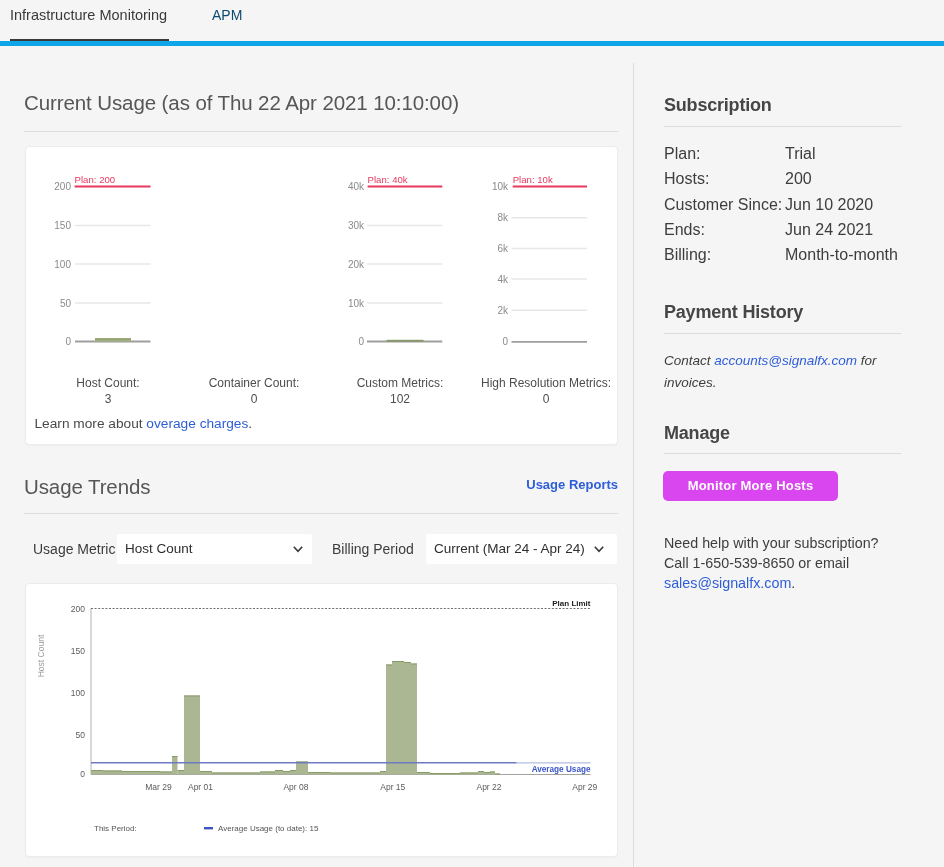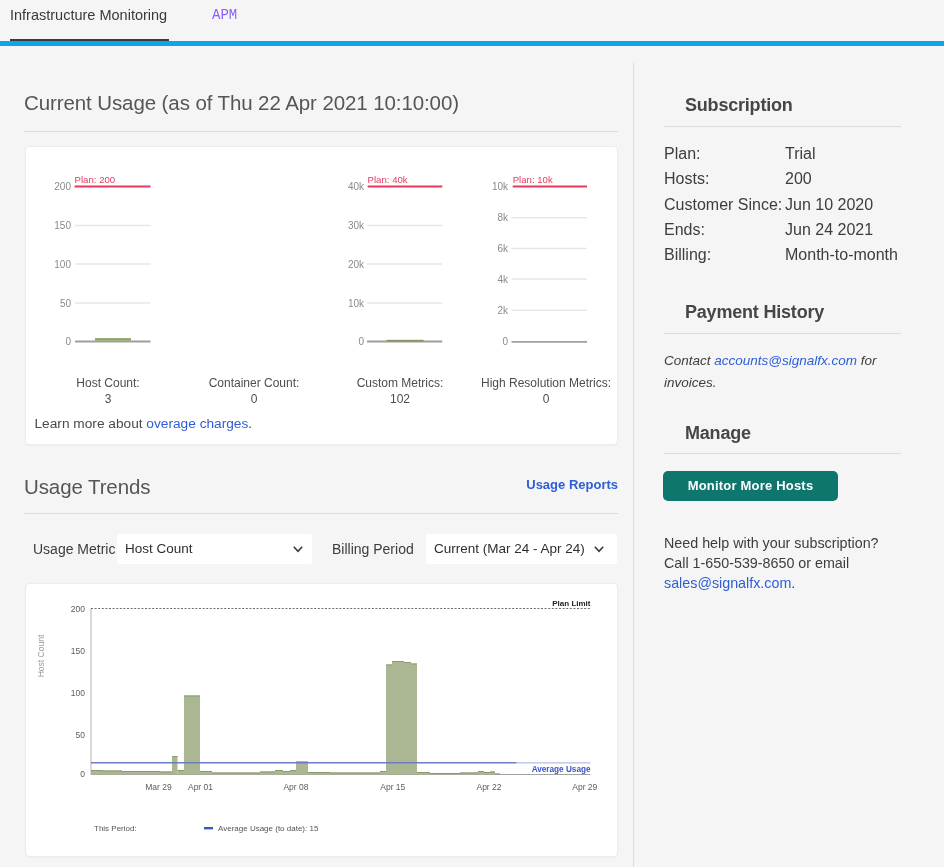--- a/index.html
+++ b/index.html
@@ -3,40 +3,40 @@
 <meta charset="utf-8">
 <style>
   html,body{margin:0;padding:0;}
   body{width:944px;height:867px;background:#f5f5f5;font-family:"Liberation Sans",sans-serif;position:relative;overflow:hidden;}
   .abs{position:absolute;}
   a{text-decoration:none;}
   .blue{color:#2d5dd7;}
   
   .tabbar{position:absolute;left:0;top:0;width:944px;height:41px;border-bottom:5px solid #0ea5e9;background:#f5f5f5;}
   .tab1{position:absolute;left:10px;top:7px;font-size:14.5px;color:#3a3a3a;}
-  .tab2{position:absolute;left:212px;top:7px;font-size:14px;color:#8b5cf6;font-family:Liberation Mono, monospace;}
+  .tab2{position:absolute;left:212px;top:7px;font-size:14px;color:#0c4a6e;}
   .tabline{position:absolute;left:10px;top:39px;width:159px;height:2px;background:#3a3a3a;}
   
   .h-left{position:absolute;left:24px;font-size:20.5px;color:#565656;letter-spacing:-0.1px;line-height:1;}
   .hr-left{position:absolute;left:24px;width:594px;height:1px;background:#dcdcdc;}
   .card{position:absolute;left:25px;width:593px;background:#ffffff;border:1px solid #ececec;border-radius:4px;box-sizing:border-box;box-shadow:0 1px 2px rgba(0,0,0,0.03);}
   .minilabel{position:absolute;font-size:12px;color:#4d4d4d;text-align:center;width:146px;line-height:16px;margin-top:11px;}
   .learn{position:absolute;left:8.5px;top:269px;font-size:13.7px;color:#4a4a4a;}
   .usagereports{position:absolute;top:477px;left:24px;width:594px;text-align:right;font-size:13px;font-weight:bold;}
   .ddlabel{position:absolute;font-size:14px;color:#3c3c3c;top:541px;}
   .select{position:absolute;top:534px;height:30px;background:#ffffff;border-radius:2px;font-size:13.5px;color:#2e2e2e;line-height:30px;box-sizing:border-box;}
   .chev{position:absolute;top:12px;width:10px;height:7px;}
   
   .divider{position:absolute;left:633px;top:63px;width:1px;height:804px;background:#dddddd;}
-  .h-right{position:absolute;left:685px;font-size:18px;font-weight:bold;color:#464646;letter-spacing:-0.2px;}
+  .h-right{position:absolute;left:664px;font-size:18px;font-weight:bold;color:#464646;letter-spacing:-0.2px;}
   .hr-right{position:absolute;left:664px;width:237px;height:1px;background:#dcdcdc;}
   .subrow{position:absolute;left:664px;width:240px;font-size:16px;color:#3d3d3d;}
   .subrow .val{position:absolute;left:121px;top:0;}
   .contact{position:absolute;left:664px;top:350px;width:240px;font-style:italic;font-size:13.5px;color:#3d3d3d;line-height:21.5px;}
-  .btn{position:absolute;left:663px;top:471px;width:175px;height:30px;background:#0f766e;border-radius:5px;color:#ffffff;font-weight:bold;font-size:13px;text-align:center;line-height:30px;letter-spacing:0.2px;}
+  .btn{position:absolute;left:663px;top:471px;width:175px;height:30px;background:#d946ef;border-radius:5px;color:#ffffff;font-weight:bold;font-size:13px;text-align:center;line-height:30px;letter-spacing:0.2px;}
   .needhelp{position:absolute;left:664px;top:533px;width:260px;font-size:14.3px;color:#3d3d3d;line-height:20px;}
 </style>
 </head>
 <body>
   <div class="tabbar">
     <div class="tab1">Infrastructure Monitoring</div>
     <div class="tab2">APM</div>
     <div class="tabline"></div>
   </div>
 

